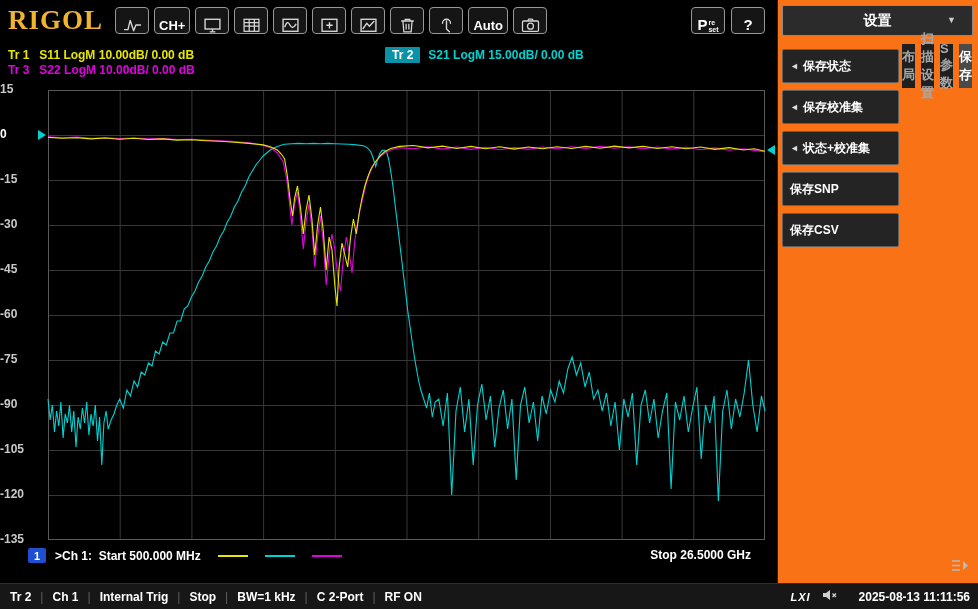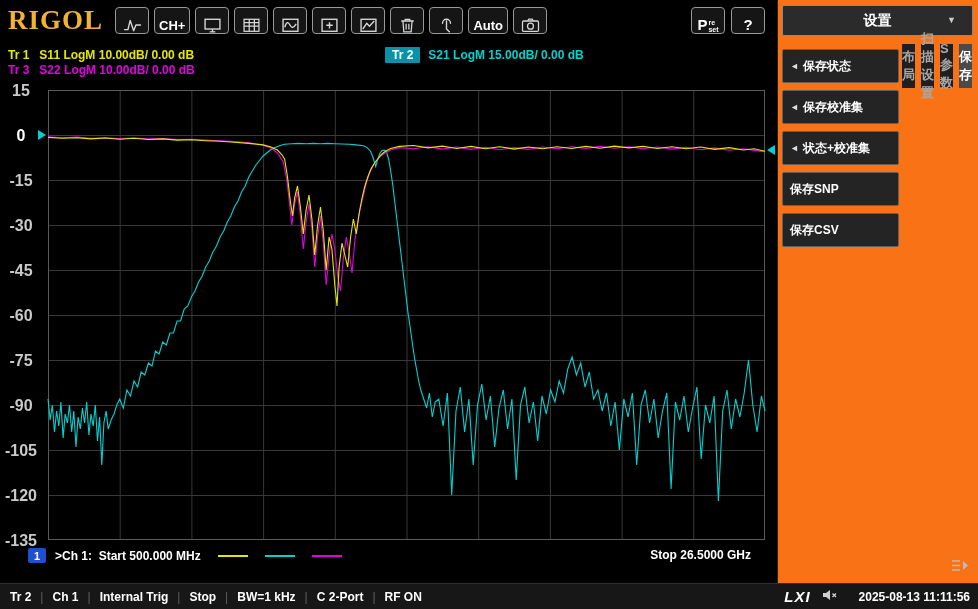--- a/index.html
+++ b/index.html
@@ -20,21 +20,21 @@
   .tb-right{margin-left:auto;display:flex;gap:6px;margin-right:12px;}
   .p-main{font-size:15px;font-weight:bold;}
   .p-stack{display:flex;flex-direction:column;font-size:7px;line-height:7px;font-weight:bold;margin-left:1px;}
 
   
   .main{position:absolute;left:0;top:40px;width:777px;height:543px;background:#000;}
   .readout{position:absolute;font-size:12px;font-weight:bold;white-space:pre;display:flex;gap:10px;}
   .tr2wrap{position:absolute;left:385px;top:7px;display:flex;gap:8px;align-items:center;}
   .tr2badge{background:#0a93a8;color:#fff;font-size:12px;font-weight:bold;padding:1px 7px;border-radius:1px;}
   .tr2text{color:#00d2d2;font-size:12px;font-weight:bold;}
-  .ylabel{position:absolute;left:0;width:42px;text-align:center;font-size:16px;font-weight:bold;color:#c9c9c9;}
+  .ylabel{position:absolute;left:0;width:42px;text-align:left;font-size:12px;font-weight:bold;color:#c9c9c9;}
   .ylabel.zero{color:#fff;}
   #plot{position:absolute;left:48px;top:50px;overflow:visible;}
   .bottomrow{position:absolute;left:28px;top:508px;display:flex;align-items:center;font-size:12px;font-weight:bold;}
   .chbadge{background:#1d4fd0;color:#fff;min-width:18px;height:15px;display:flex;align-items:center;
            justify-content:center;font-size:11px;margin-right:9px;border-radius:2px;}
   .startlabel{white-space:pre;}
   .legline{width:30px;height:2px;margin-left:17px;}
   .stoplabel{position:absolute;right:26px;top:508px;font-size:12px;font-weight:bold;}
 
   
@@ -56,21 +56,21 @@
   .tab.active{background:#4a4a4a;color:#fff;}
   .collapse{position:absolute;right:8px;bottom:6px;cursor:pointer;}
 
   
   .statusbar{position:absolute;left:0;top:583px;width:978px;height:26px;background:#171717;
              border-top:1px solid #2f2f2f;display:flex;align-items:center;box-sizing:border-box;
              font-size:12px;font-weight:bold;}
   .sb-left{display:flex;align-items:center;gap:9px;padding-left:10px;}
   .sb-sep{color:#5f5f5f;font-weight:normal;}
   .sb-right{margin-left:auto;display:flex;align-items:center;gap:11px;padding-right:8px;}
-  .lxi{font-style:italic;font-weight:bold;font-size:15px;letter-spacing:1px;}
+  .lxi{font-style:italic;font-weight:bold;font-size:11px;letter-spacing:1px;}
   .datetime{margin-left:10px;}
 </style>
 </head>
 <body>
 
 <div class="screen">
 
   <div class="toolbar">
     <div class="logo">RIGOL</div>
     <div class="tb-group">

